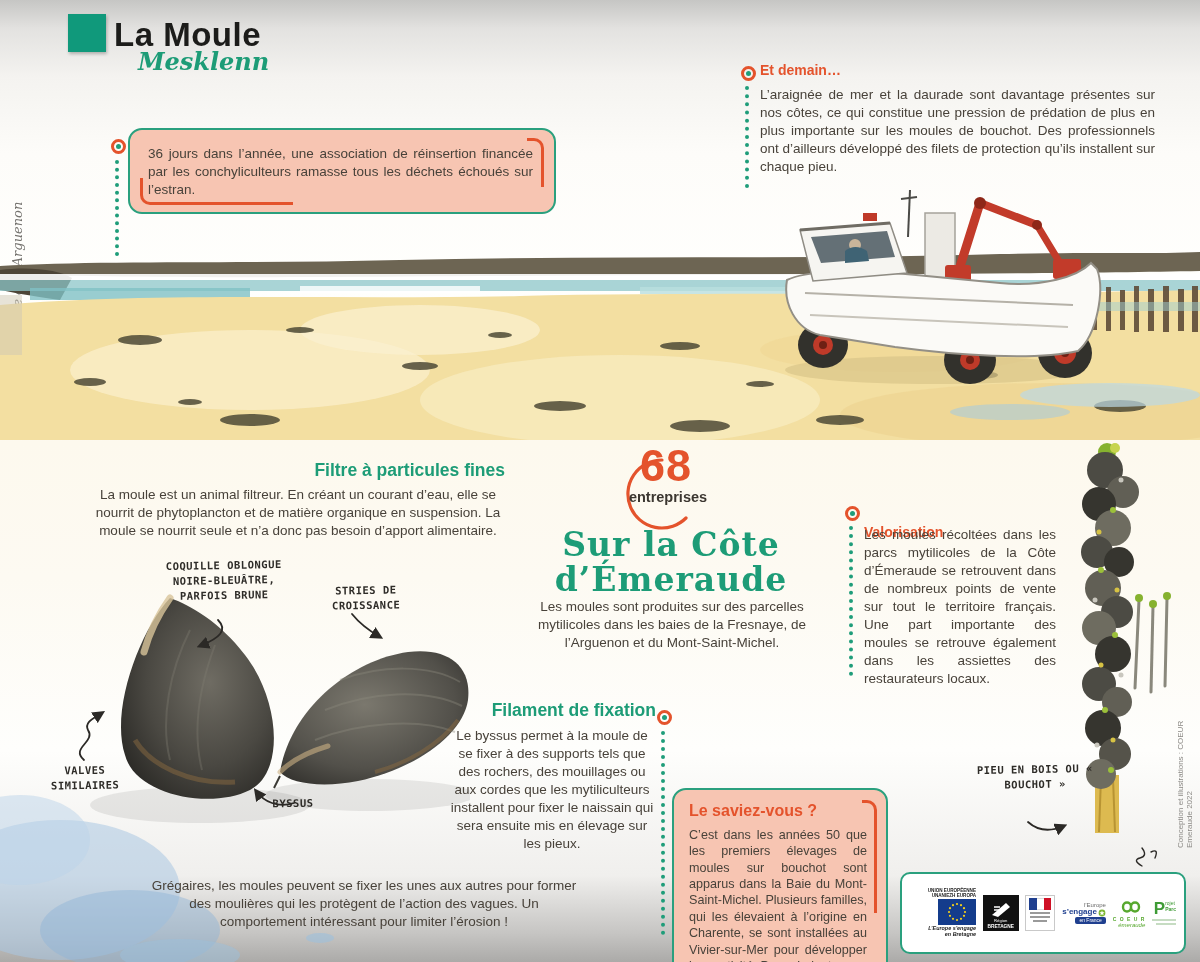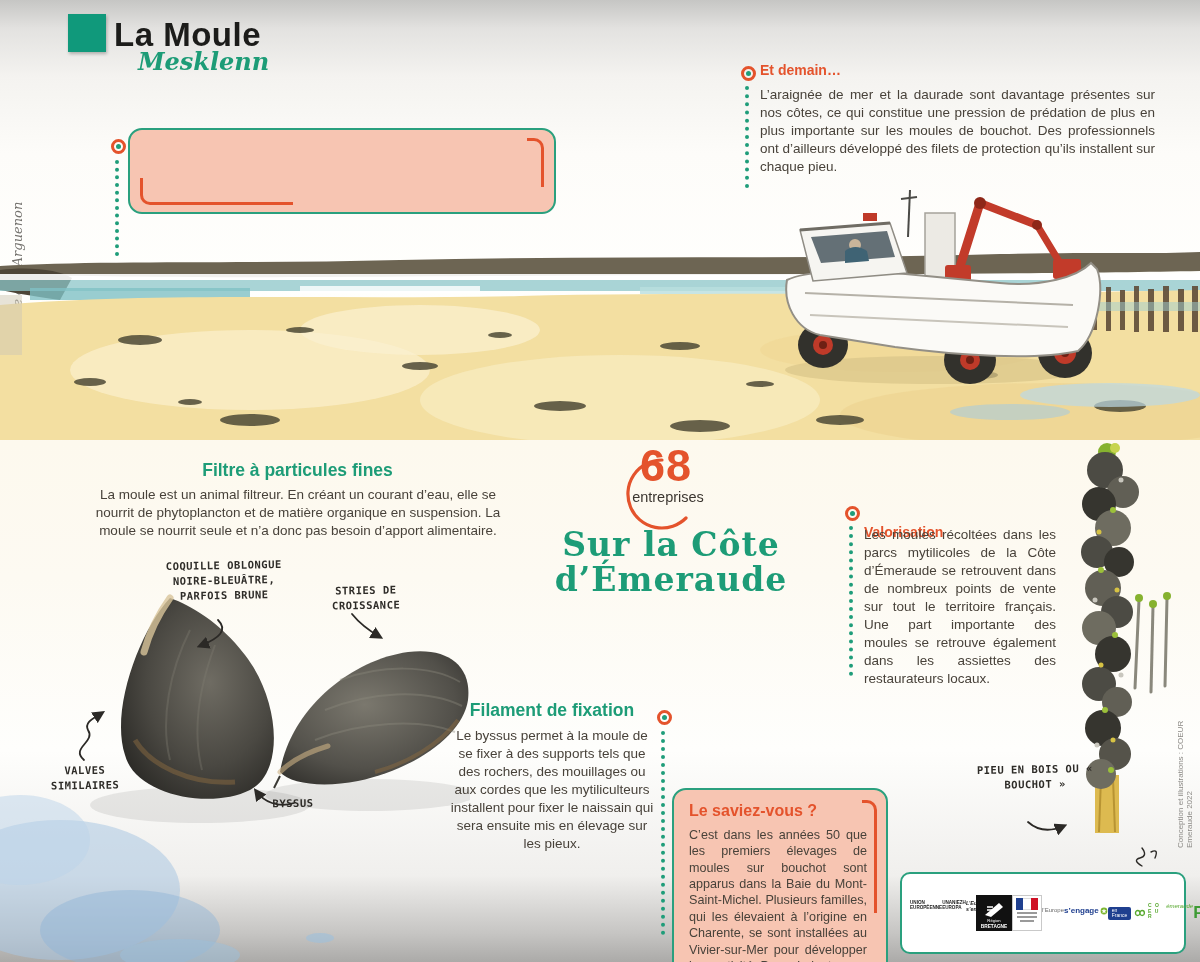--- a/index.html
+++ b/index.html
@@ -18,43 +18,43 @@
   
   .vside{writing-mode:vertical-rl;transform:rotate(180deg);}
   .side-left{font-family:"DejaVu Serif",serif;font-style:italic;font-size:13px;color:#75736f;}
   .side-right{font-size:8px;color:#8c8a86;}
   
   .bullseye{width:9px;height:9px;border:3px solid #e4532c;border-radius:50%;position:relative;}
   .bullseye::after{content:'';position:absolute;inset:2px;background:#1f9d7a;border-radius:50%;}
   .vdots{width:0;border-left:4px dotted #1f9d7a;}
   
   .h-orange{font-size:14px;font-weight:bold;color:#e4532c;}
-  .h-green{font-size:17.5px;font-weight:bold;color:#1d9c77;text-align:center;}
+  .h-green{font-size:17.5px;font-weight:bold;color:#1d9c77;text-align:right;}
   .body-txt{font-size:13.5px;line-height:1.33;color:#48423a;}
   .just{text-align:justify;}
   .cent{text-align:center;}
   
   .salmon-box{background:#f7c5b2;border:2px solid #2aa07e;border-radius:14px;
     padding:10px 18px 8px 18px;box-sizing:border-box;position:relative;}
   .brk{position:absolute;border:0 solid #e4532c;}
   .brk-tr{border-top:3px solid #e4532c;border-right:3px solid #e4532c;border-top-right-radius:10px;}
   .brk-bl{border-bottom:3px solid #e4532c;border-left:3px solid #e4532c;border-bottom-left-radius:10px;}
   
   .stat-value{font-size:45px;font-weight:bold;color:#e4532c;letter-spacing:1px;}
-  .stat-label{font-size:14.5px;color:#3b3630;text-align:center;}
+  .stat-label{font-size:14.5px;color:#3b3630;text-align:center;font-weight:bold;}
   
   .script-green{font-family:"DejaVu Serif",serif;font-weight:bold;
     color:#1d9c77;font-size:33px;line-height:1.05;text-align:center;letter-spacing:1px;}
   
   .hand{font-family:"DejaVu Sans Mono",monospace;font-weight:bold;font-size:10.5px;
     letter-spacing:.5px;color:#2e2c28;text-align:center;line-height:1.45;transform:rotate(-1deg);}
   
   .logos-box{background:#fff;border:2px solid #2aa07e;border-radius:10px;
     display:flex;align-items:center;justify-content:space-between;padding:5px 8px;box-sizing:border-box;}
-  .logo-item{display:flex;flex-direction:row;align-items:flex-start;line-height:1.1;}
+  .logo-item{display:flex;flex-direction:column;align-items:flex-end;line-height:1.1;}
   .micro{font-size:5px;color:#222;}
   .eu-flag{width:38px;height:26px;background:#143c8c;position:relative;}
   .black-logo{width:36px;height:36px;background:#111;color:#fff;display:flex;flex-direction:column;
     align-items:center;justify-content:flex-end;padding-bottom:2px;box-sizing:border-box;}
   .fr-logo{width:30px;height:36px;background:#fff;border:1px solid #c9c9c9;display:flex;
     flex-direction:column;align-items:center;padding-top:2px;box-sizing:border-box;}
   .tricolor{display:flex;width:22px;height:12px;}
   .tricolor div{flex:1;}
   .grayline{width:20px;height:2px;background:#9a9a9a;margin-top:2px;}
 </style>
@@ -177,32 +177,34 @@
   <div class="abs h-orange" style="left:760px;top:62px;z-index:3;">Et demain…</div>
   <div class="abs body-txt just" style="left:760px;top:86px;width:395px;z-index:3;">L’araignée de mer et la daurade sont davantage présentes sur nos côtes, ce qui constitue une pression de prédation de plus en plus importante sur les moules de bouchot. Des professionnels ont d’ailleurs développé des filets de protection qu’ils installent sur chaque pieu.</div>
 
   <div class="abs" style="left:111px;top:139px;z-index:3;">
       <div class="bullseye"></div>
     </div>
   <div class="abs vdots" style="left:115px;top:160px;height:96px;z-index:3;"></div>
   <div class="abs salmon-box" style="left:128px;top:128px;width:428px;height:86px;z-index:3;">
     <div class="brk brk-tr" style="right:10px;top:8px;width:14px;height:46px;"></div>
     <div class="brk brk-bl" style="left:10px;bottom:7px;width:150px;height:24px;"></div>
+    <div class="body-txt just" style="margin-top:5px;width:385px;">36 jours dans l’année, une association de réinsertion financée par les conchyliculteurs ramasse tous les déchets échoués sur l’estran.</div>
   </div>
 
   <div class="abs h-green" style="left:90px;top:460px;width:415px;z-index:3;">Filtre à particules fines</div>
   <div class="abs body-txt cent" style="left:92px;top:486px;width:412px;z-index:3;">La moule est un animal filtreur. En créant un courant d’eau, elle se nourrit de phytoplancton et de matière organique en suspension. La moule se nourrit seule et n’a donc pas besoin d’apport alimentaire.</div>
 
   <svg class="abs" style="left:612px;top:452px;z-index:3;" width="92" height="92" viewBox="0 0 92 92">
     <path d="M50,8 A34,34 0 1 0 74,66" fill="none" stroke="#e4532c" stroke-width="3.2" stroke-linecap="round"></path>
   </svg>
   <div class="abs stat-value" style="left:640px;top:440px;z-index:3;">68</div>
   <div class="abs stat-label" style="left:620px;top:489px;width:96px;z-index:3;">entreprises</div>
 
   <div class="abs script-green" style="left:528px;top:528px;width:286px;z-index:3;">Sur la Côte d’Émeraude</div>
+  <div class="abs body-txt cent" style="left:528px;top:598px;width:288px;z-index:3;">Les moules sont produites sur des parcelles mytilicoles dans les baies de la Fresnaye, de l’Arguenon et du Mont-Saint-Michel.</div>
 
   <div class="abs" style="left:845px;top:506px;z-index:3;">
       <div class="bullseye"></div>
     </div>
   <div class="abs vdots" style="left:849px;top:526px;height:150px;z-index:3;"></div>
   <div class="abs h-orange" style="left:864px;top:524px;z-index:3;">Valorisation</div>
   <div class="abs body-txt just" style="left:864px;top:526px;width:192px;z-index:3;">Les moules récoltées dans les parcs mytilicoles de la Côte d’Émeraude se retrouvent dans de nombreux points de vente sur tout le territoire français. Une part importante des moules se retrouve également dans les assiettes des restaurateurs locaux.</div>
 
   <svg class="abs" style="left:40px;top:560px;z-index:2;" width="430" height="290" viewBox="0 0 430 290">
     <defs>
@@ -247,20 +249,21 @@
       <div class="bullseye"></div>
     </div>
   <div class="abs vdots" style="left:661px;top:731px;height:204px;z-index:3;"></div>
   <div class="abs salmon-box" style="left:672px;top:702px;width:216px;height:238px;z-index:3;padding:12px 15px;">
     <div class="brk brk-tr" style="right:9px;top:10px;width:12px;height:110px;"></div>
 
     <div class="h-orange" style="font-size:16px;">Le saviez-vous ?</div>
     <div class="body-txt just" style="margin-top:7px;width:178px;font-size:12.6px;line-height:1.3;">C’est dans les années 50 que les premiers élevages de moules sur bouchot sont apparus dans la Baie du Mont-Saint-Michel. Plusieurs familles, qui les élevaient à l’origine en Charente, se sont installées au Vivier-sur-Mer pour développer leur activité. Pour s’adapter aux forts marnages dans la baie et s’en affranchir, le bateau amphibie a été inventé.</div>
   </div>
 
+  <div class="abs body-txt cent" style="left:150px;top:877px;width:428px;z-index:3;">Grégaires, les moules peuvent se fixer les unes aux autres pour former des moulières qui les protègent de l’action des vagues. Un comportement intéressant pour limiter l’érosion !</div>
 
   <svg class="abs" style="left:1055px;top:440px;z-index:2;" width="150" height="400" viewBox="0 0 150 400">
     <rect x="40" y="335" width="24" height="58" fill="#ddba50"></rect>
     <line x1="46" y1="338" x2="44" y2="392" stroke="#b89433" stroke-width="2"></line>
     <line x1="58" y1="338" x2="60" y2="392" stroke="#b89433" stroke-width="2"></line>
     <circle cx="52" cy="12" r="9" fill="#86b22f"></circle>
       <circle cx="60" cy="8" r="5" fill="#c7d44e"></circle>
     <g>
       <circle cx="50" cy="30" r="18" fill="#4c4b44"></circle>
         <circle cx="68" cy="52" r="16" fill="#615f55"></circle>

